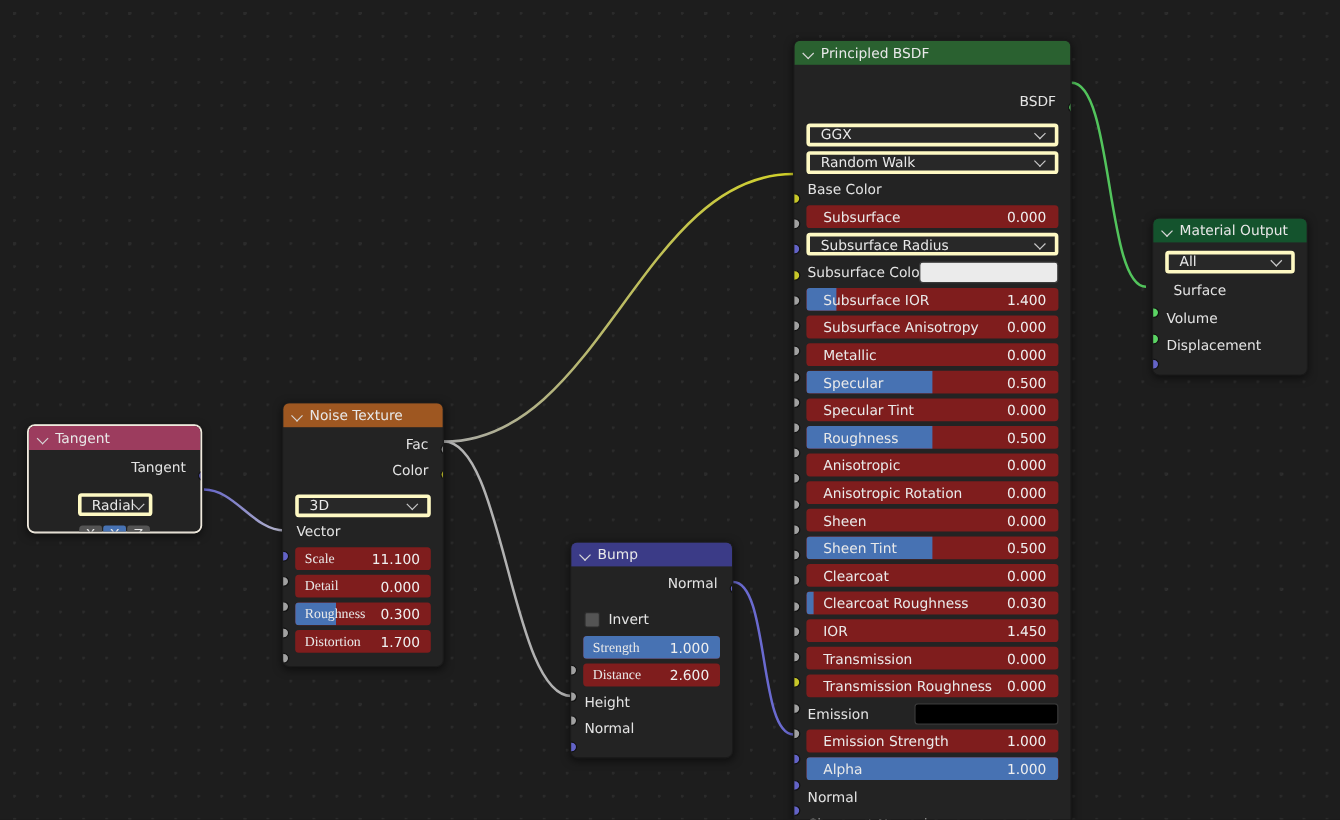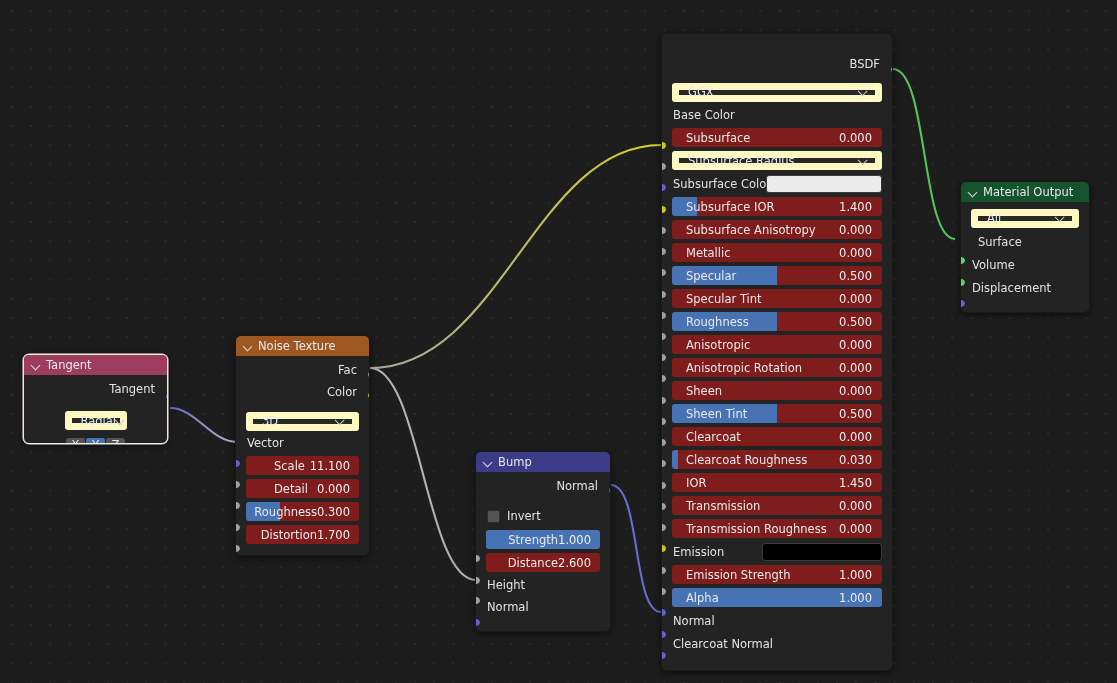--- a/index.html
+++ b/index.html
@@ -129,31 +129,31 @@
     white-space: nowrap;
   }
   .slider-val {
     position: relative;
     z-index: 2;
     margin-left: auto;
     font-size: 11.5px;
     color: #efefef;
     padding-right: 10px;
   }
-  .slider-compact .slider-name { padding-left: 28px; }
+  .slider-compact .slider-name { padding-left: 8px; font-family: Liberation Serif, serif; }
   .slider-compact .slider-val { padding-right: 9px; }
 
   
   .dropdown {
     position: relative;
     height: 19px;
     width: 100%;
     border-radius: 3px;
     background: #282828;
-    border: 7px solid #fef9c3;
+    border: 3px solid #fef9c3;
     display: flex;
     align-items: center;
     box-sizing: border-box;
     font-size: 11.5px;
     color: #e9e9e9;
   }
   .dropdown .dd-label { padding-left: 9px; }
   .dd-arrow {
     margin-left: auto;
     margin-right: 8px;
@@ -377,30 +377,40 @@
       <div class="row plain" style="height:20px;">
         <span class="row-label-left">Height</span>
       </div>
       <div class="row plain" style="height:20px;">
         <span class="row-label-left">Normal</span>
       </div>
     </div>
   </div>
 
   <div class="node" id="node-bsdf" style="left:661px; top:33px; width:232px;">
+    <div class="node-header" style="background:#2a6130;">
+      <span class="collapse-chevron"></span>
+      <span>Principled BSDF</span>
+    </div>
     <div class="node-body" style="padding-bottom:14px;">
       <div class="socket sock-green" style="left:227.5px; top:31px;"></div>
 
       <div class="row plain" style="height:20px; margin-top:16px;">
         <span class="row-label-right">BSDF</span>
       </div>
 
       <div class="row" style="margin-top:8px; height:20px;">
         <div class="dropdown">
           <span class="dd-label">GGX</span>
+          <span class="dd-arrow"></span>
+        </div>
+      </div>
+      <div class="row" style="margin-top:3px; height:20px;">
+        <div class="dropdown">
+          <span class="dd-label">Random Walk</span>
           <span class="dd-arrow"></span>
         </div>
       </div>
 
       <div class="socket sock-yellow" style="left:-4.5px; top:107px;"></div>
       <div class="socket sock-gray" style="left:-4.5px; top:128px;"></div>
       <div class="socket sock-purple" style="left:-4.5px; top:149px;"></div>
       <div class="socket sock-yellow" style="left:-4.5px; top:171px;"></div>
       <div class="socket sock-gray" style="left:-4.5px; top:192px;"></div>
       <div class="socket sock-gray" style="left:-4.5px; top:213px;"></div>

